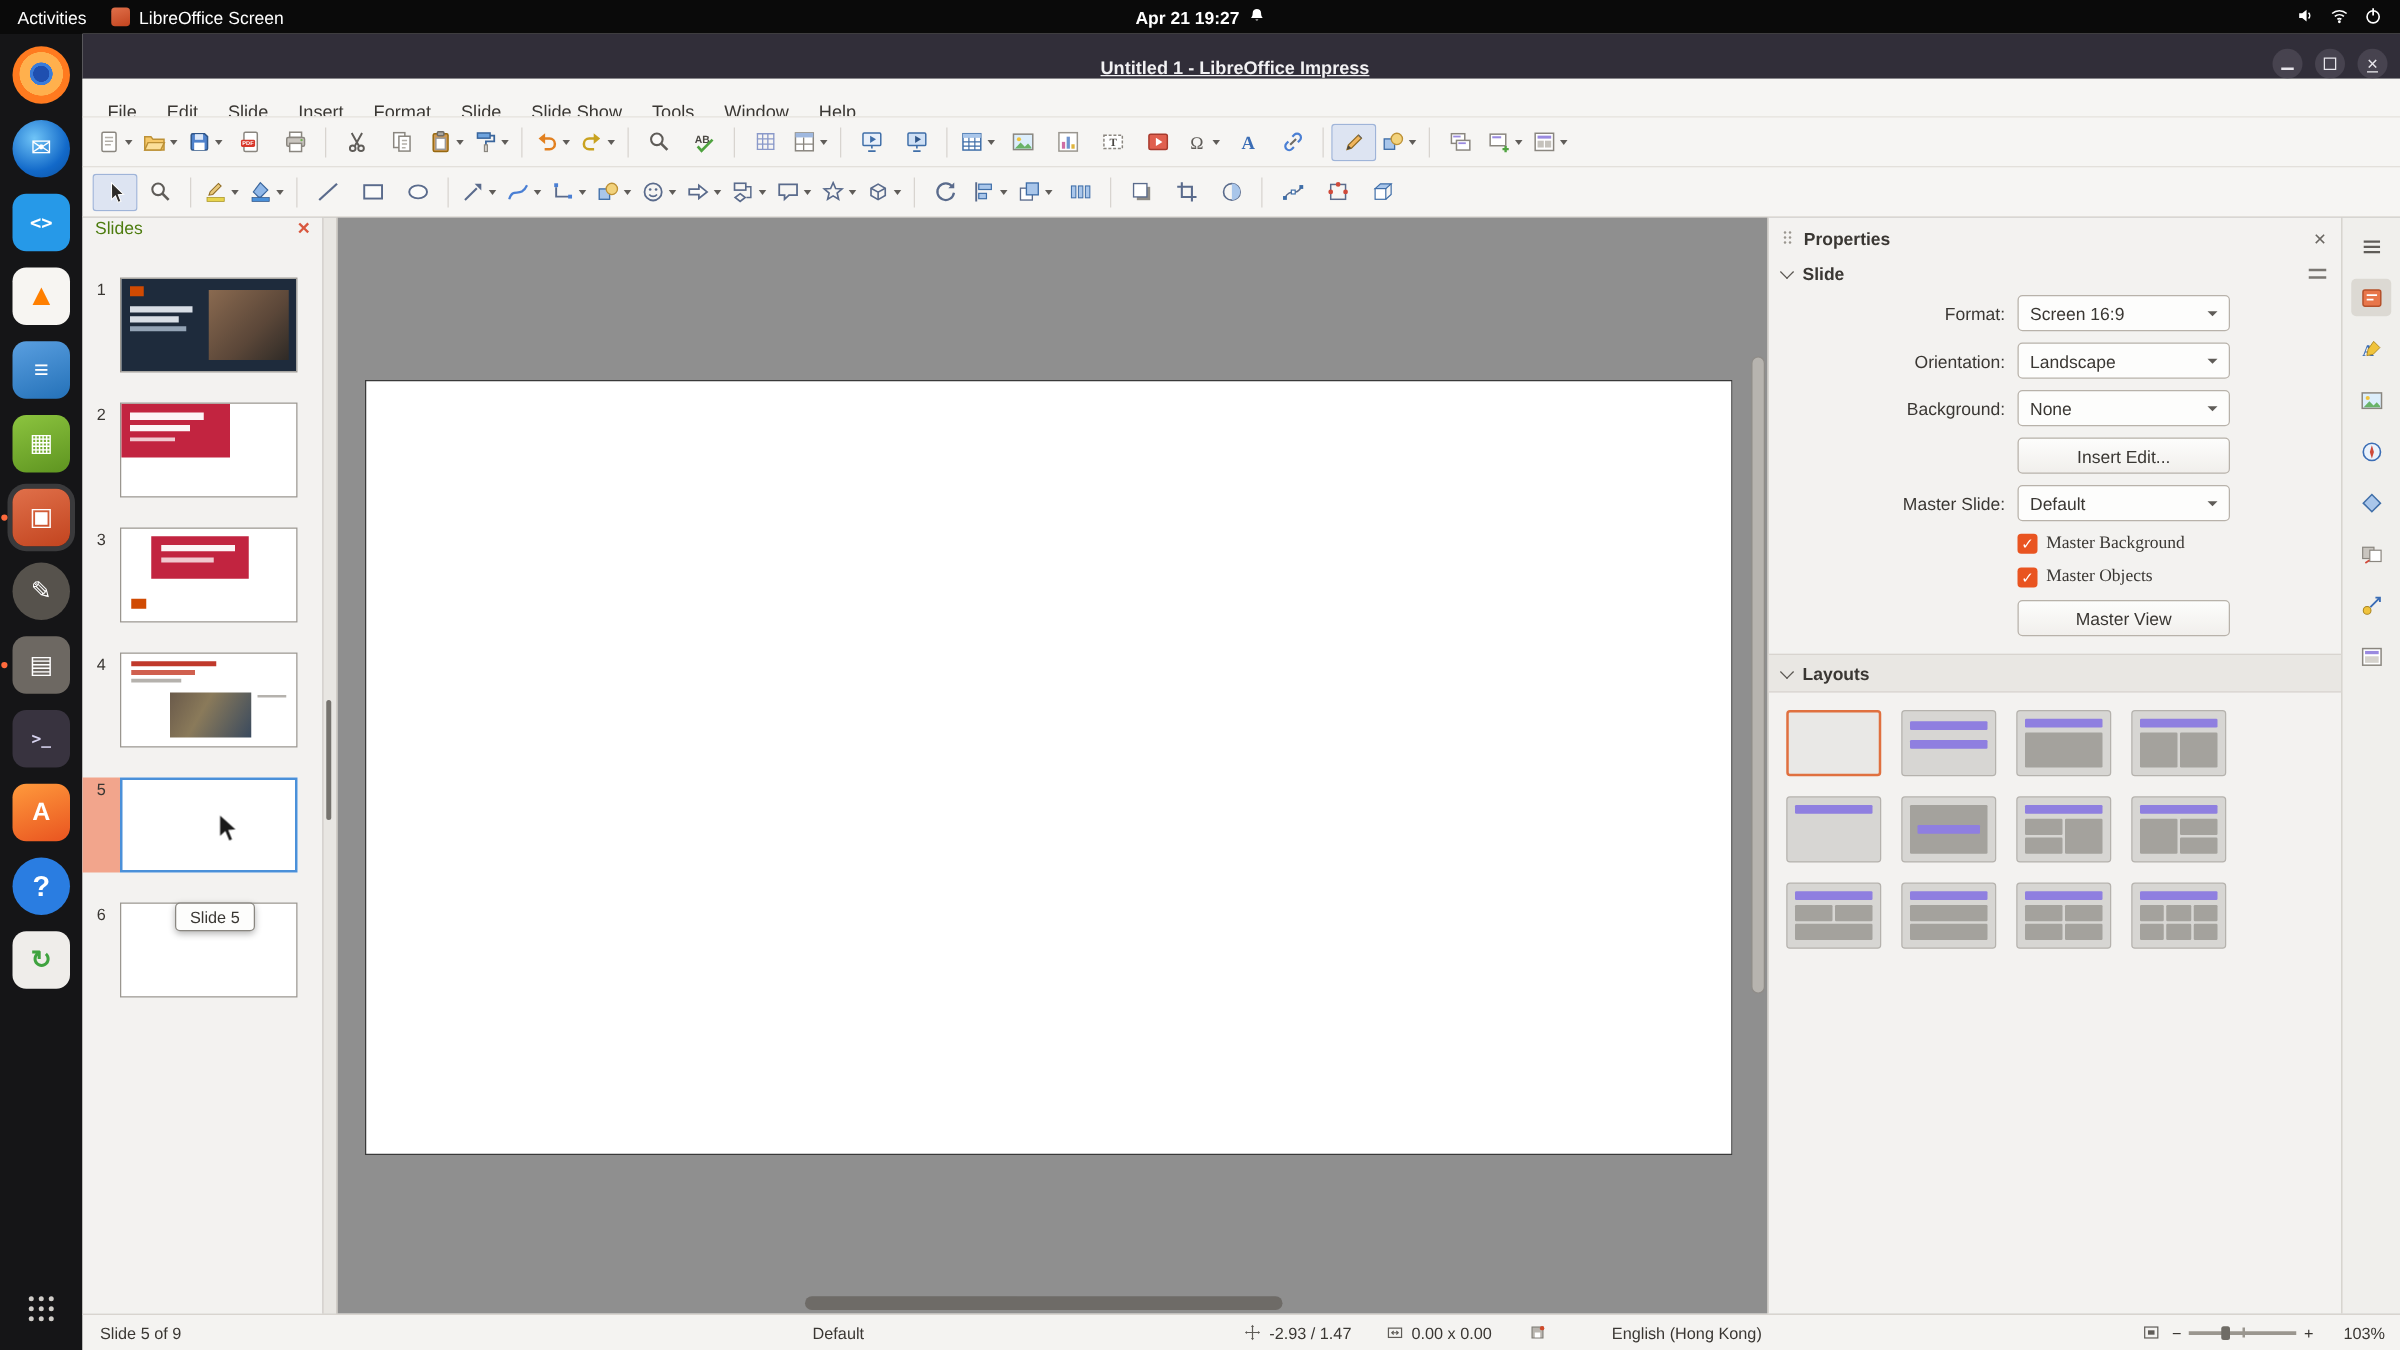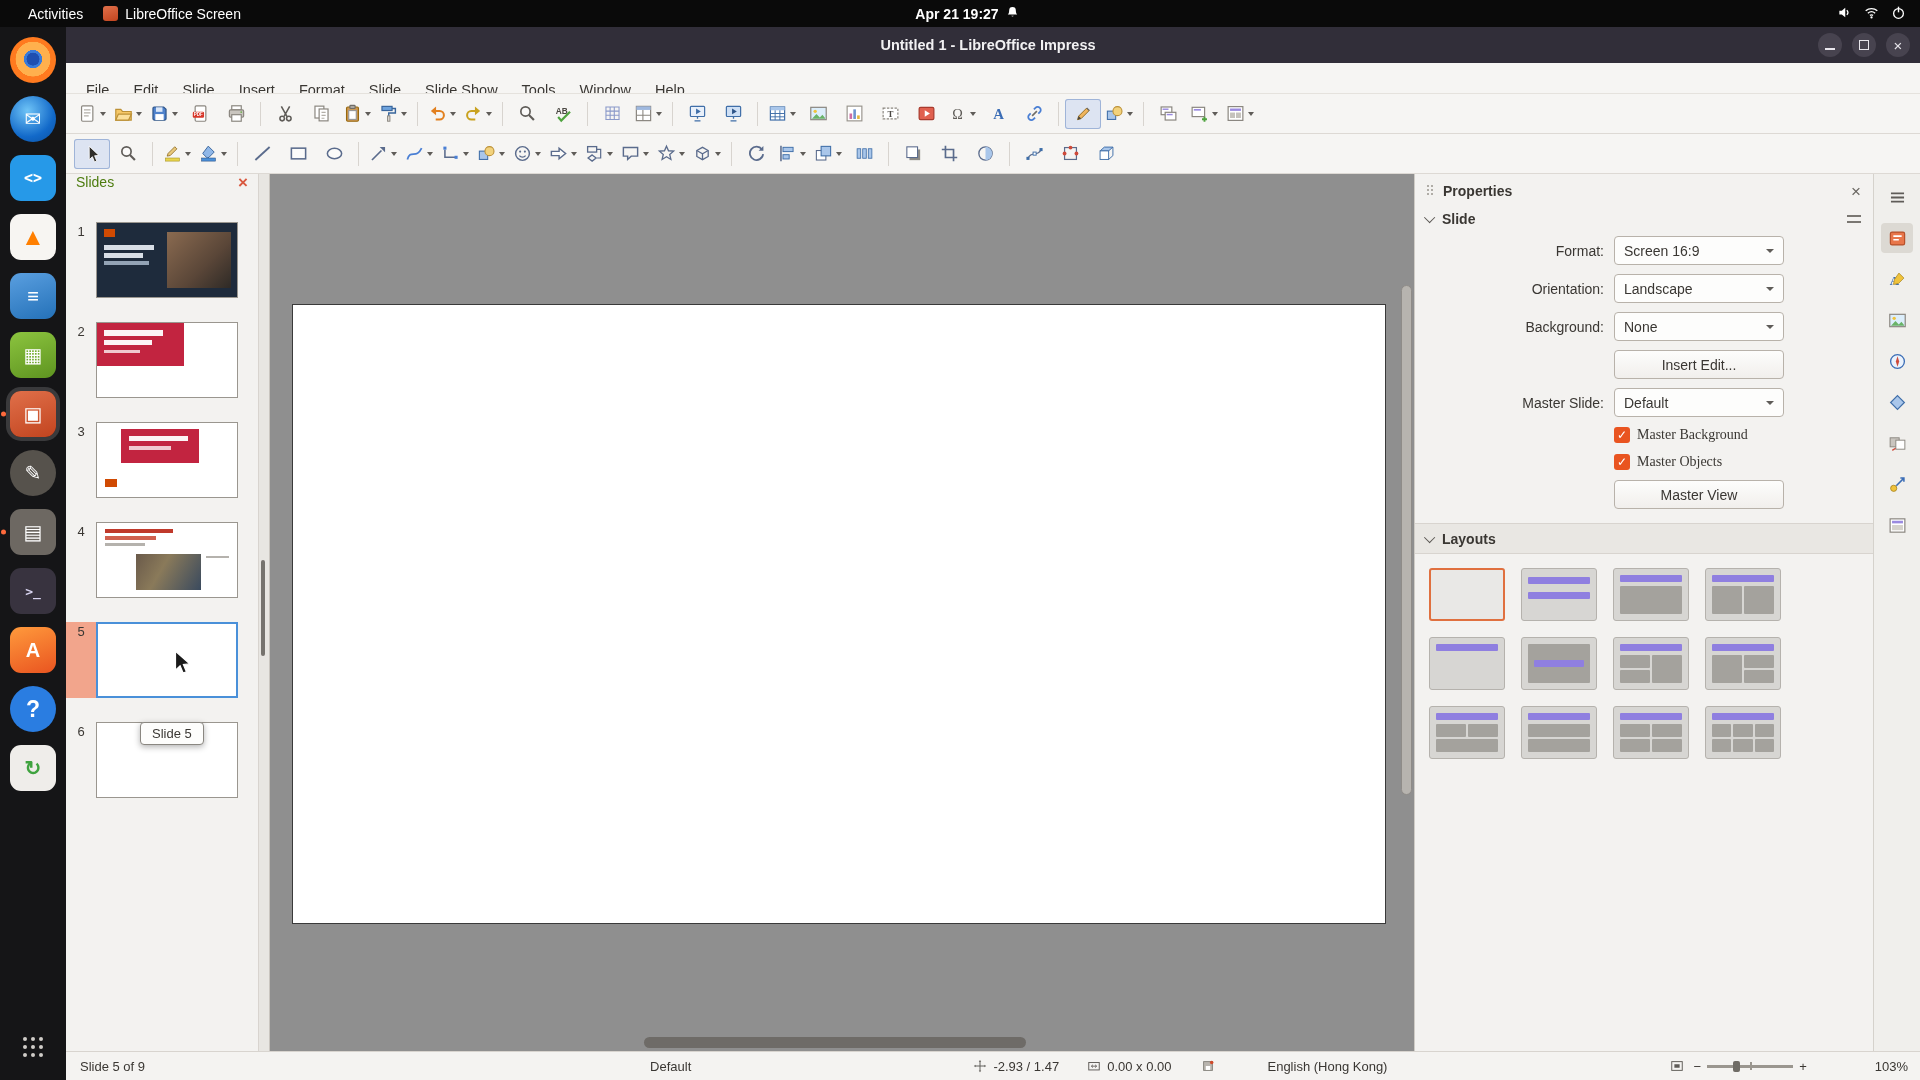--- a/index.html
+++ b/index.html
@@ -1,21 +1,21 @@
 <!DOCTYPE html>
 <html><head>
 <meta charset="utf-8">
 <style>
   html,body{margin:0;padding:0;width:1920px;height:1080px;overflow:hidden;
     font-family:"Liberation Sans",sans-serif;-webkit-font-smoothing:antialiased;}
   .screen{width:1920px;height:1080px;display:flex;flex-direction:column;background:#000;}
 
   
   .system-bar{height:27px;background:#0a0a0a;color:#fff;display:flex;align-items:center;font-size:14px;flex:0 0 auto;}
-  .sb-left{flex:1;display:flex;align-items:center;gap:20px;padding-left:28px;}
+  .sb-left{flex:1;display:flex;align-items:center;gap:20px;padding-left:14px;}
   .sb-app{display:flex;align-items:center;gap:7px;}
   .sb-app-icon{width:15px;height:15px;border-radius:3px;background:linear-gradient(160deg,#e0704a,#c2441f);display:inline-block;}
   .sb-center{display:flex;align-items:center;gap:7px;font-weight:bold;}
   .sb-right{flex:1;display:flex;align-items:center;justify-content:flex-end;gap:12px;padding-right:14px;}
 
   
   .below{flex:1;display:flex;min-height:0;}
   .dock{width:66px;background:rgba(22,22,24,0.94);display:flex;flex-direction:column;align-items:center;padding-top:10px;gap:13px;flex:0 0 auto;}
   .dock-item{width:46px;height:46px;border-radius:11px;display:flex;align-items:center;justify-content:center;position:relative;color:#fff;font-size:20px;flex:0 0 auto;}
   .dock-item .dglyph{line-height:1;}
@@ -40,21 +40,21 @@
   .icon-trash .dglyph{color:#3fa33f;font-weight:bold;}
   .dock-item.active{box-shadow:0 0 0 4px rgba(255,255,255,.16);}
   .dock-item.running::before{content:"";position:absolute;left:-9px;top:50%;transform:translateY(-50%);
     width:5px;height:5px;border-radius:50%;background:#ff6a3c;}
   .show-apps{margin-top:auto;margin-bottom:10px;}
   .dots{width:4px;height:4px;border-radius:50%;background:#cfccc8;position:relative;left:-8px;top:-8px;
     box-shadow:8px 0 0 #cfccc8,16px 0 0 #cfccc8,0 8px 0 #cfccc8,8px 8px 0 #cfccc8,16px 8px 0 #cfccc8,0 16px 0 #cfccc8,8px 16px 0 #cfccc8,16px 16px 0 #cfccc8;}
 
   
   .window{flex:1;display:flex;flex-direction:column;min-width:0;background:#f6f5f3;}
-  .title-bar{height:36px;background:#312e39;display:flex;align-items:center;color:#f2f1f3;font-size:14.5px;font-weight:bold;flex:0 0 auto;}
+  .title-bar{height:36px;background:#312e39;display:flex;align-items:flex-end;color:#f2f1f3;font-size:14.5px;font-weight:bold;flex:0 0 auto;text-decoration:underline;}
   .tb-spacer{width:130px;}
   .tb-title{flex:1;text-align:center;}
   .tb-controls{width:130px;display:flex;justify-content:flex-end;gap:10px;padding-right:10px;}
   .tbtn{width:24px;height:24px;border-radius:50%;background:#47434f;display:flex;align-items:center;justify-content:center;color:#e8e6ec;font-size:15px;font-weight:normal;}
   .glyph-min{display:block;width:10px;height:2px;background:#e8e6ec;margin-top:7px;}
   .glyph-restore{display:block;width:8px;height:8px;border:1.5px solid #e8e6ec;}
 
   .menu-bar{height:30px;background:#f6f5f3;display:flex;align-items:center;padding-left:8px;font-size:14.5px;color:#3a3733;flex:0 0 auto;}
   .menu-item{padding:4px 12px;border-radius:4px;margin-top:24px;}
 
@@ -1070,21 +1070,21 @@
               <rect x="5" y="6" width="6" height="4" fill="#5f5c58"></rect>
             </svg>
           </span>
         <span class="sbi">−</span>
         <div class="zoom-slider">
           <div class="zs-track"></div>
           <div class="zs-notch"></div>
           <div class="zs-thumb"></div>
         </div>
         <span class="sbi">+</span>
-        <span class="sbi" style="margin-left:68px;margin-right:12px;">103%</span>
+        <span class="sbi" style="margin-left:24px;margin-right:12px;">103%</span>
       </div>
 
     </div>
   </div>
 
   <svg class="cursor-overlay" viewBox="0 0 20 26" width="20" height="26">
     <path d="M1.5 1.2v18.9l4.6-4.3 3 7.3 3.3-1.4-3-7.2 6.3-.6z" fill="#1a1a1a" stroke="#fff" stroke-width="1.2"></path>
   </svg>
 </div>
 

